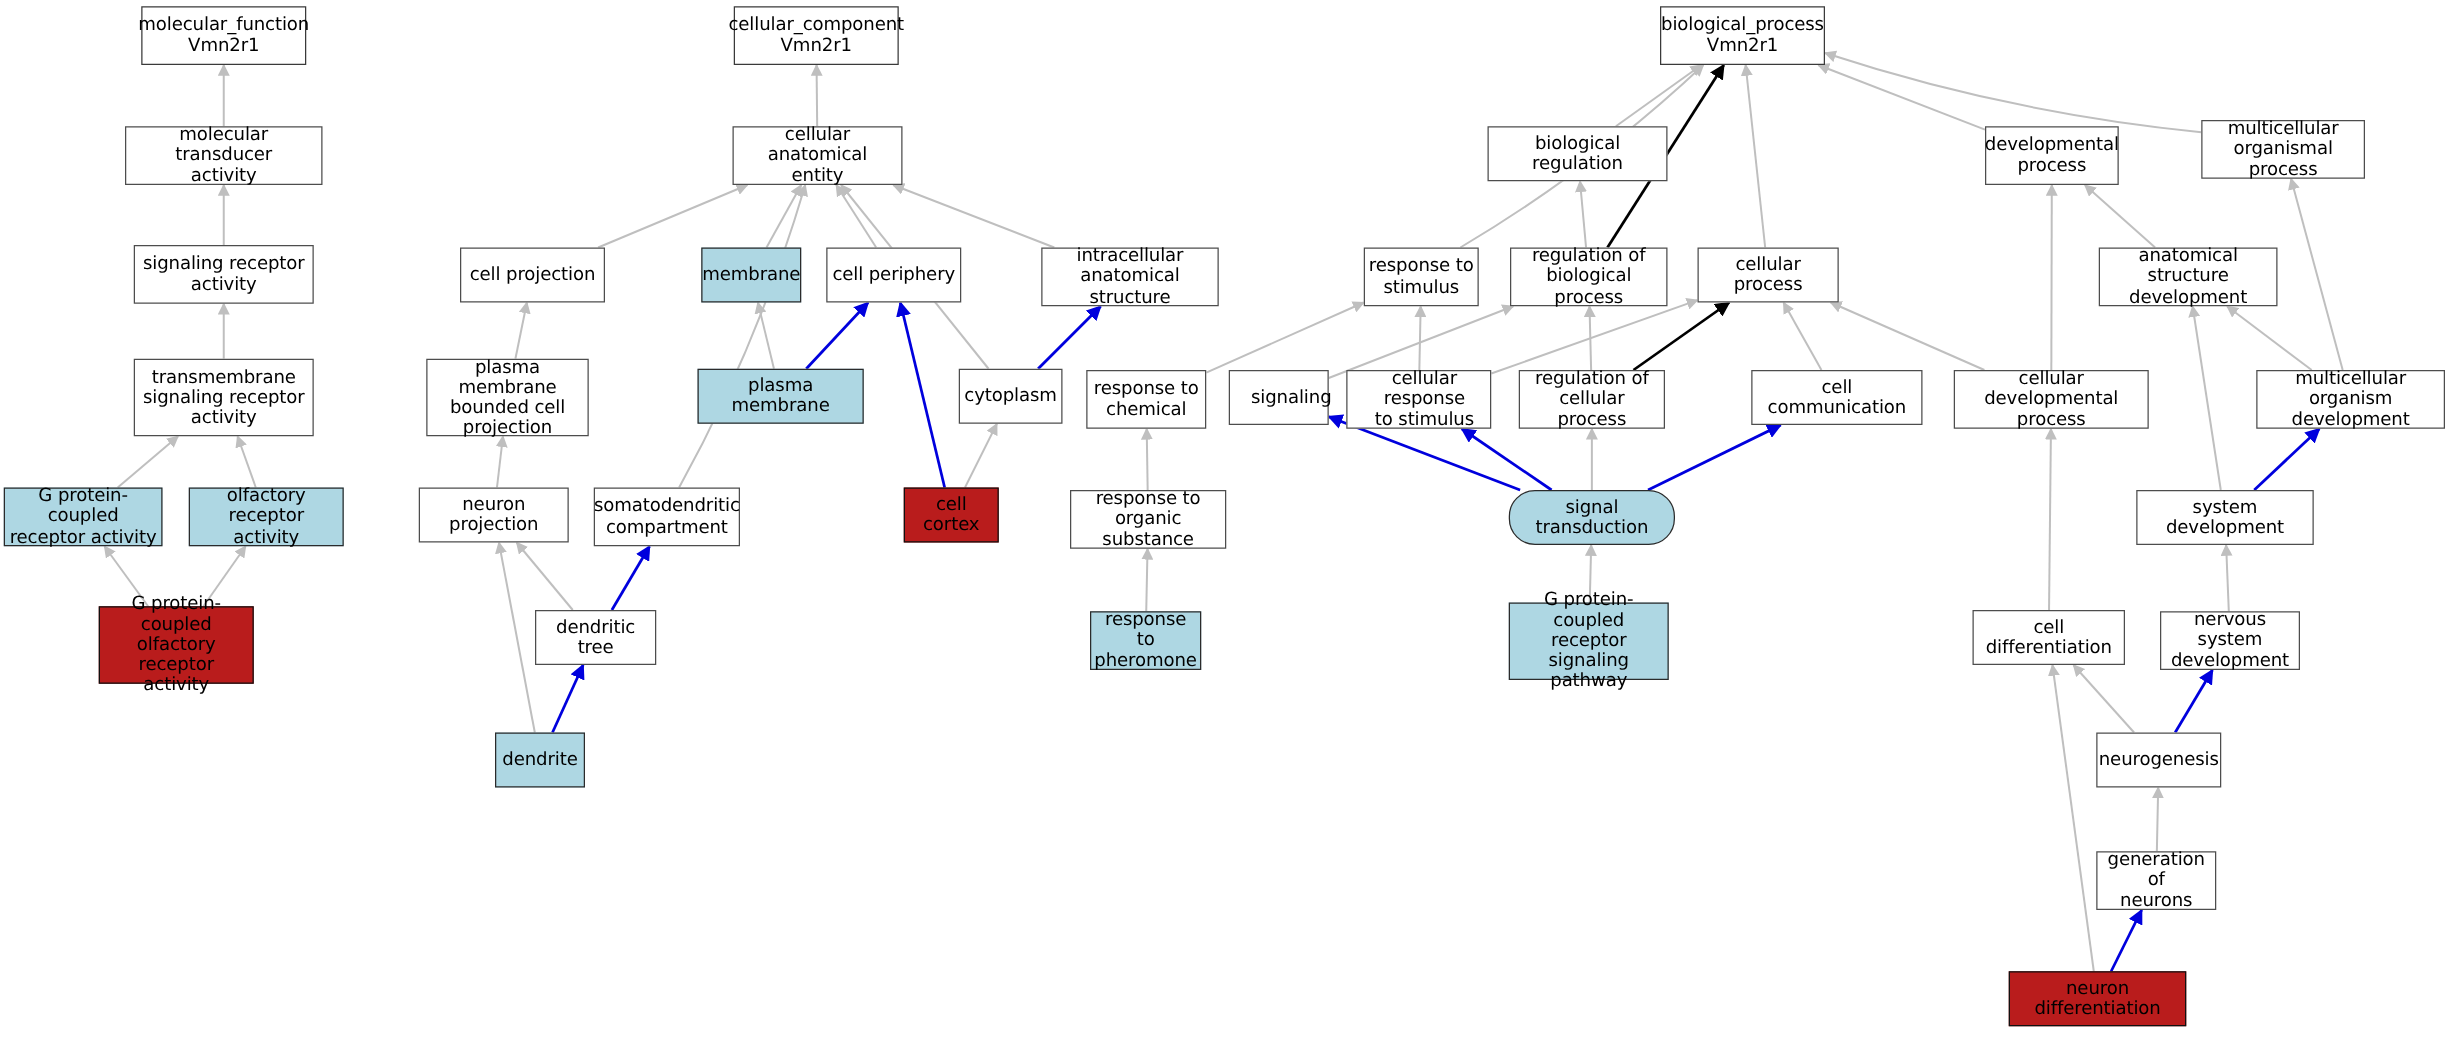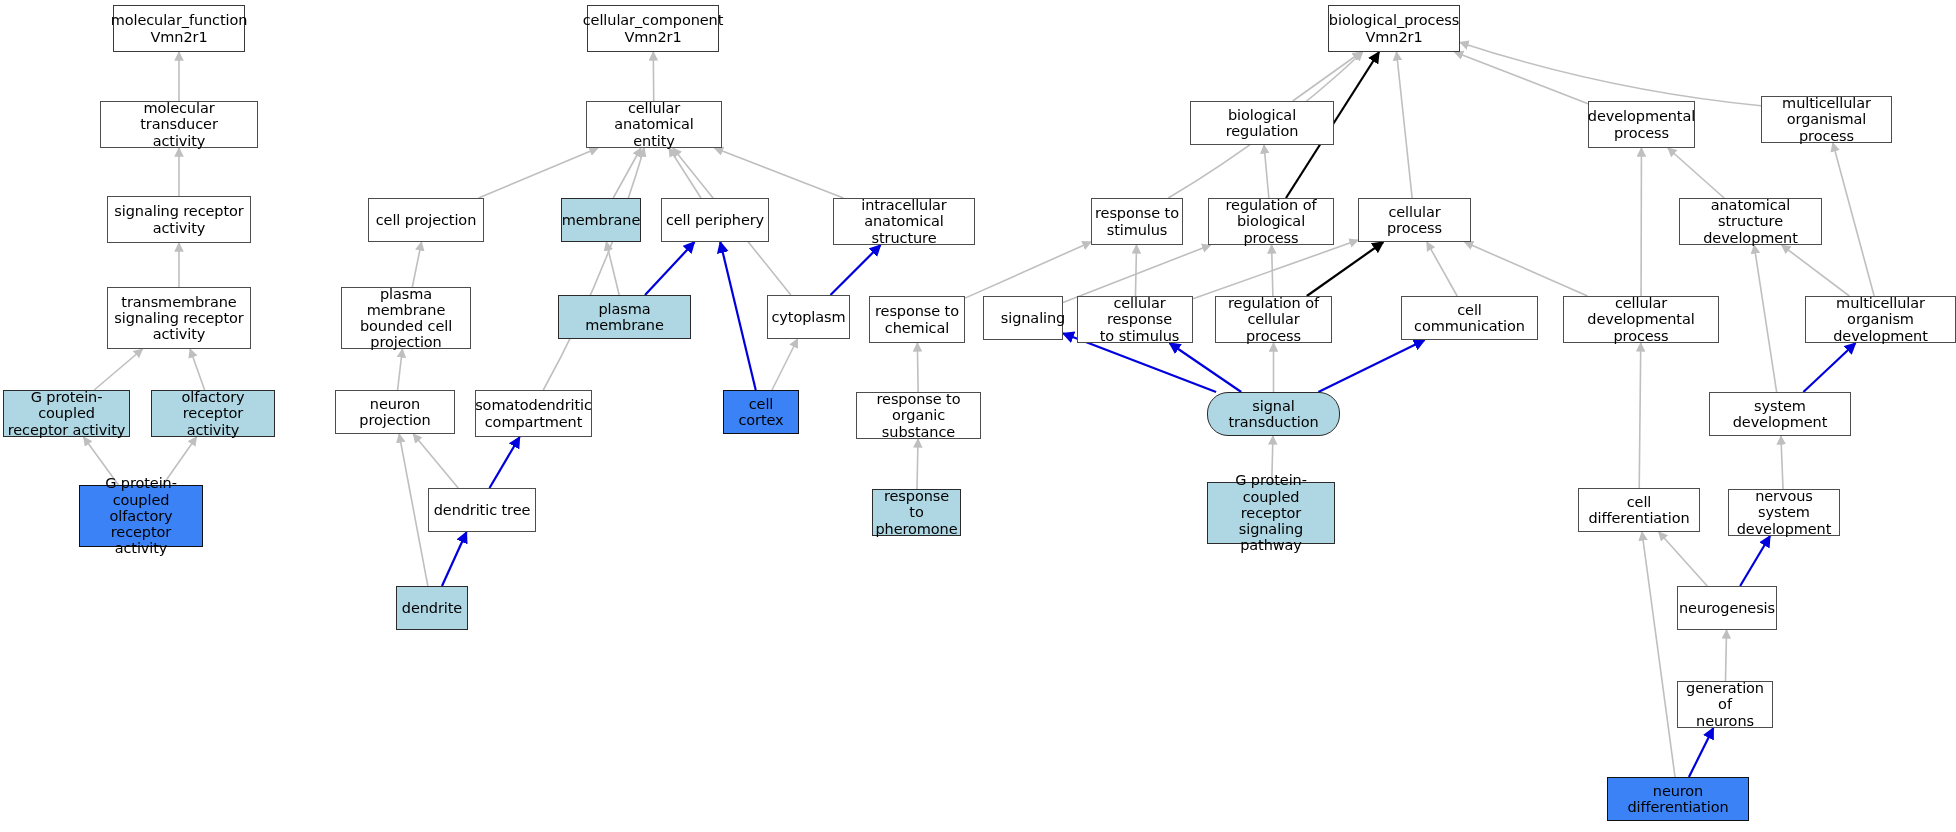--- a/index.html
+++ b/index.html
@@ -41,21 +41,21 @@
     line-height: 1.12;
     letter-spacing: -0.1px;
     padding: 1px 3px;
     white-space: pre-line;
   }
   .go-node.fill-light {
     background: #aed7e3;
     border-color: #2b2b2b;
   }
   .go-node.fill-dark {
-    background: #3b82f6;
+    background: #b91c1c;
     border-color: #101010;
   }
   .go-node.root {
     border-color: #3a3a3a;
   }
 </style>
 </head>
 <body>
 
 <div id="graph-root">
@@ -162,21 +162,21 @@
 anatomical structure</span></div>
       <div class="go-node " style="left: 341px; top: 287px; width: 130px; height: 62px;"><span>plasma membrane
 bounded cell
 projection</span></div>
       <div class="go-node fill-light" style="left: 558px; top: 295px; width: 133px; height: 44px;"><span>plasma membrane</span></div>
       <div class="go-node " style="left: 767px; top: 295px; width: 83px; height: 44px;"><span>cytoplasm</span></div>
       <div class="go-node " style="left: 335px; top: 390px; width: 120px; height: 44px;"><span>neuron projection</span></div>
       <div class="go-node " style="left: 475px; top: 390px; width: 117px; height: 47px;"><span>somatodendritic
 compartment</span></div>
       <div class="go-node fill-dark" style="left: 723px; top: 390px; width: 76px; height: 44px;"><span>cell cortex</span></div>
-      <div class="go-node " style="left: 428px; top: 488px; width: 108px; height: 44px;"><span>dendritic tree</span></div>
+      <div class="go-node " style="left: 428px; top: 488px; width: 97px; height: 44px;"><span>dendritic tree</span></div>
       <div class="go-node fill-light" style="left: 396px; top: 586px; width: 72px; height: 44px;"><span>dendrite</span></div>
       <div class="go-node  root" style="left: 1328px; top: 5px; width: 132px; height: 47px;"><span>biological_process
 Vmn2r1</span></div>
       <div class="go-node " style="left: 1190px; top: 101px; width: 144px; height: 44px;"><span>biological regulation</span></div>
       <div class="go-node " style="left: 1588px; top: 101px; width: 107px; height: 47px;"><span>developmental
 process</span></div>
       <div class="go-node " style="left: 1761px; top: 96px; width: 131px; height: 47px;"><span>multicellular
 organismal process</span></div>
       <div class="go-node " style="left: 1091px; top: 198px; width: 92px; height: 47px;"><span>response to
 stimulus</span></div>

